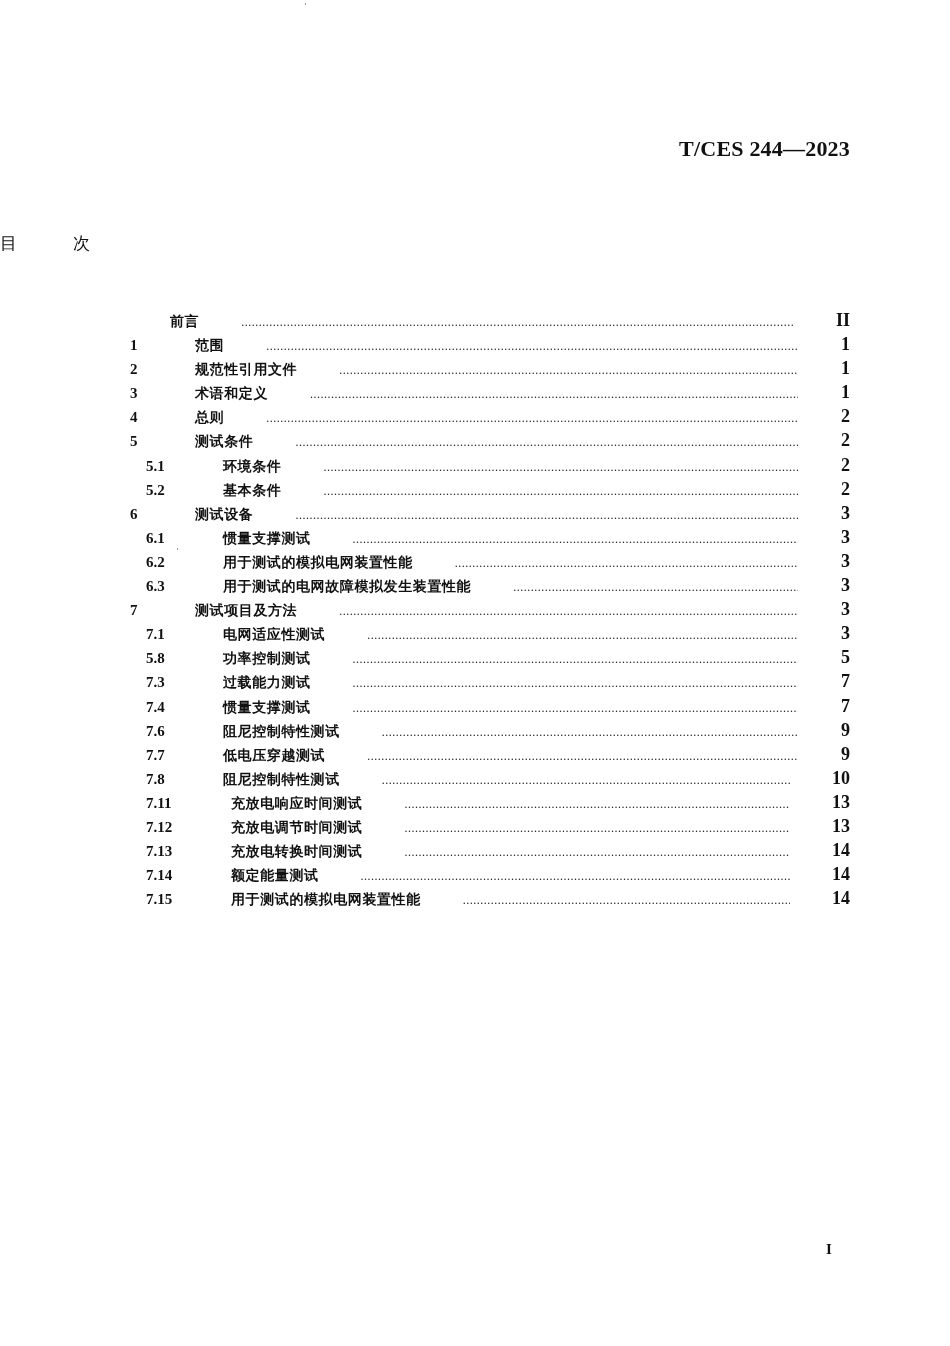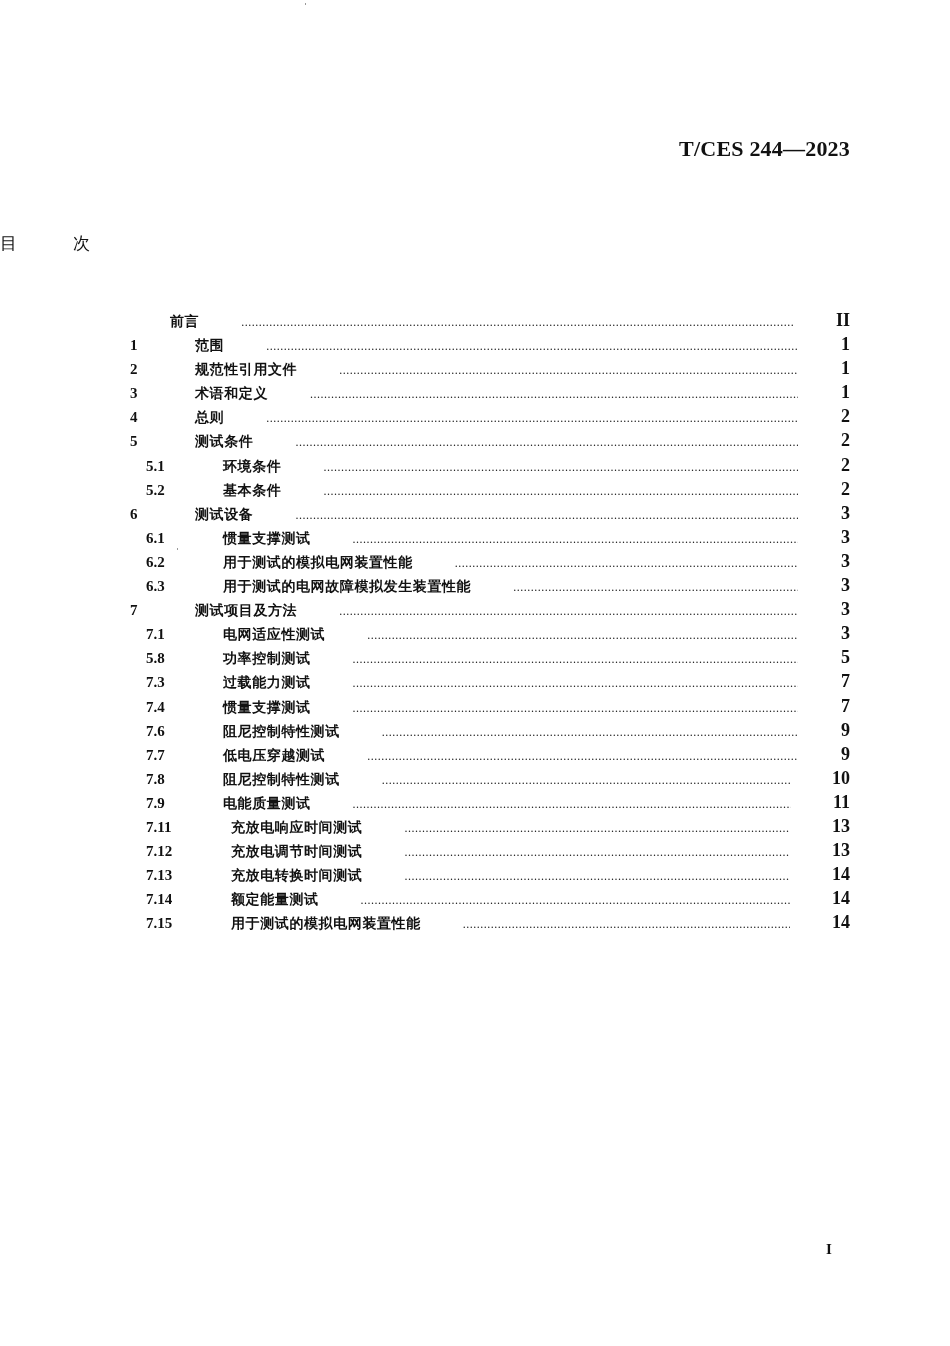--- a/index.html
+++ b/index.html
@@ -226,26 +226,20 @@
       <span class="toc-label">低电压穿越测试</span>
       <span class="toc-leader"></span>
       <span class="toc-page">9</span>
     </div>
     <div class="toc-row lvl2">
       <span class="toc-num">7.8</span>
       <span class="toc-label">阻尼控制特性测试</span>
       <span class="toc-leader"></span>
       <span class="toc-page">10</span>
     </div>
-    <div class="toc-row lvl2">
-      <span class="toc-num">7.9</span>
-      <span class="toc-label">电能质量测试</span>
-      <span class="toc-leader"></span>
-      <span class="toc-page">11</span>
-    </div>
     <div class="toc-row lvl2 wide">
       <span class="toc-num">7.11</span>
       <span class="toc-label">充放电响应时间测试</span>
       <span class="toc-leader"></span>
       <span class="toc-page">13</span>
     </div>
     <div class="toc-row lvl2 wide">
       <span class="toc-num">7.12</span>
       <span class="toc-label">充放电调节时间测试</span>
       <span class="toc-leader"></span>

